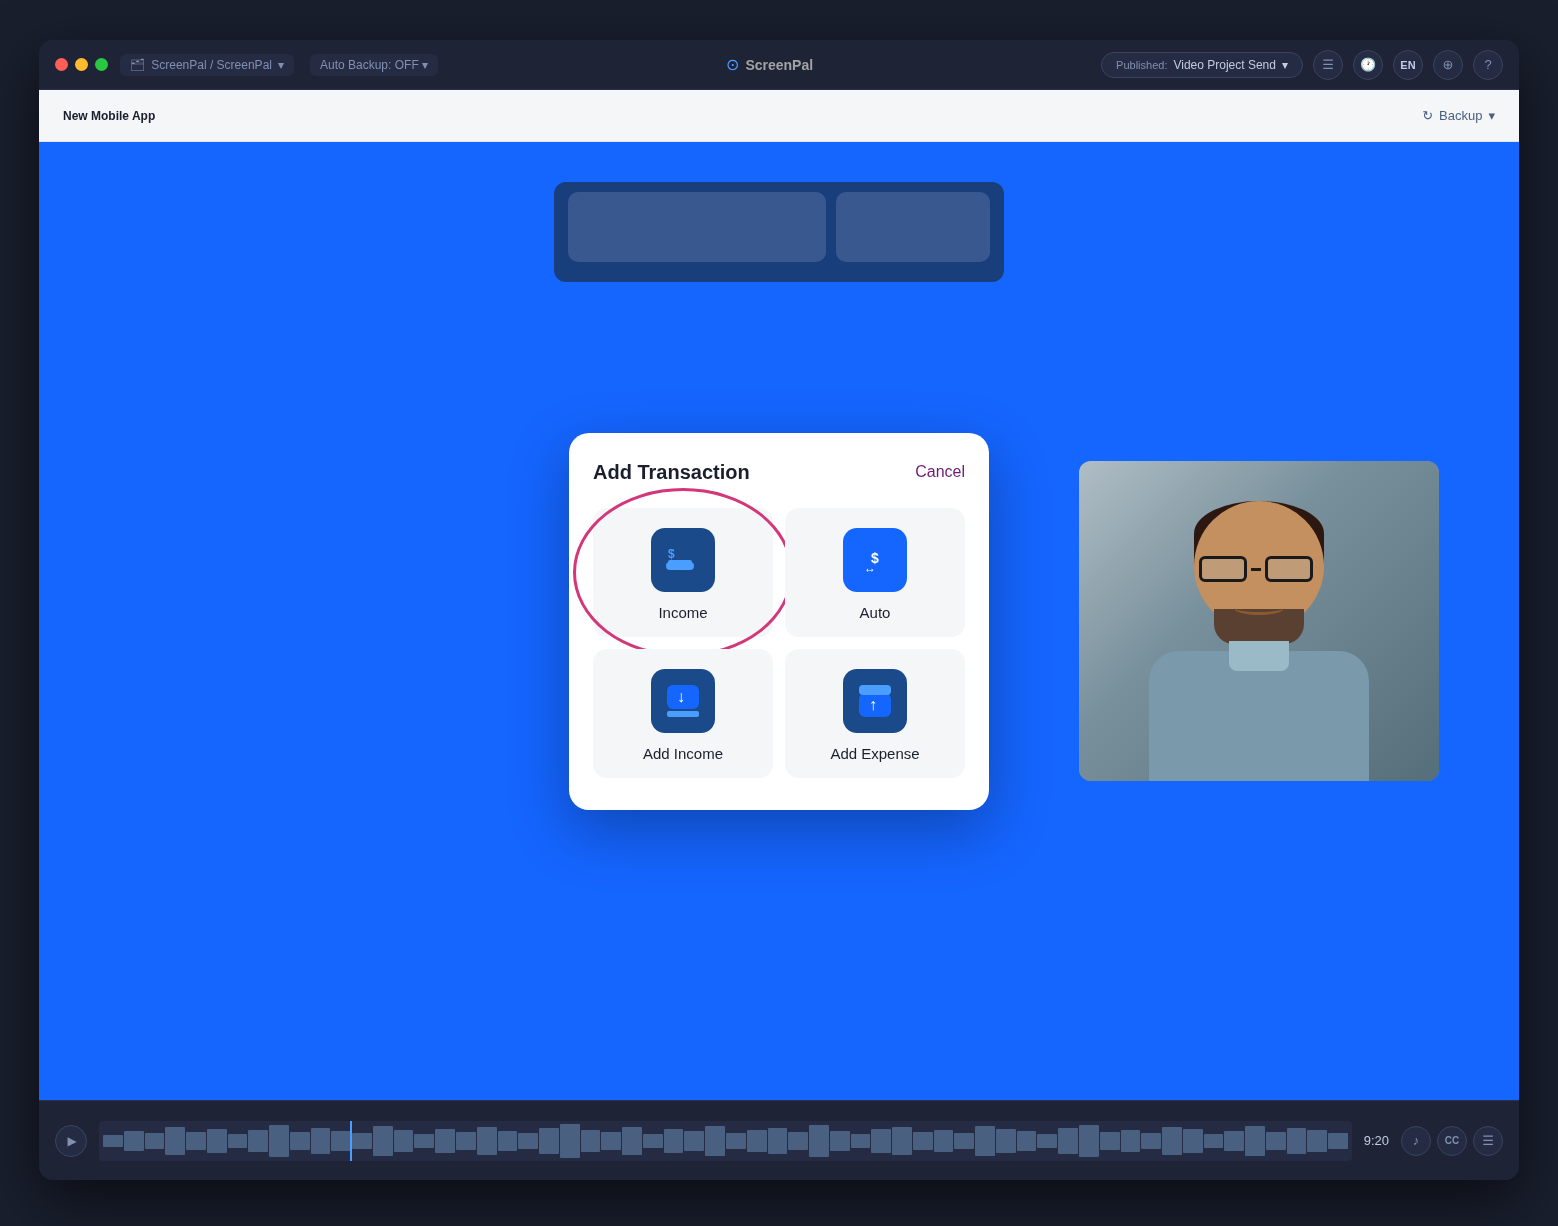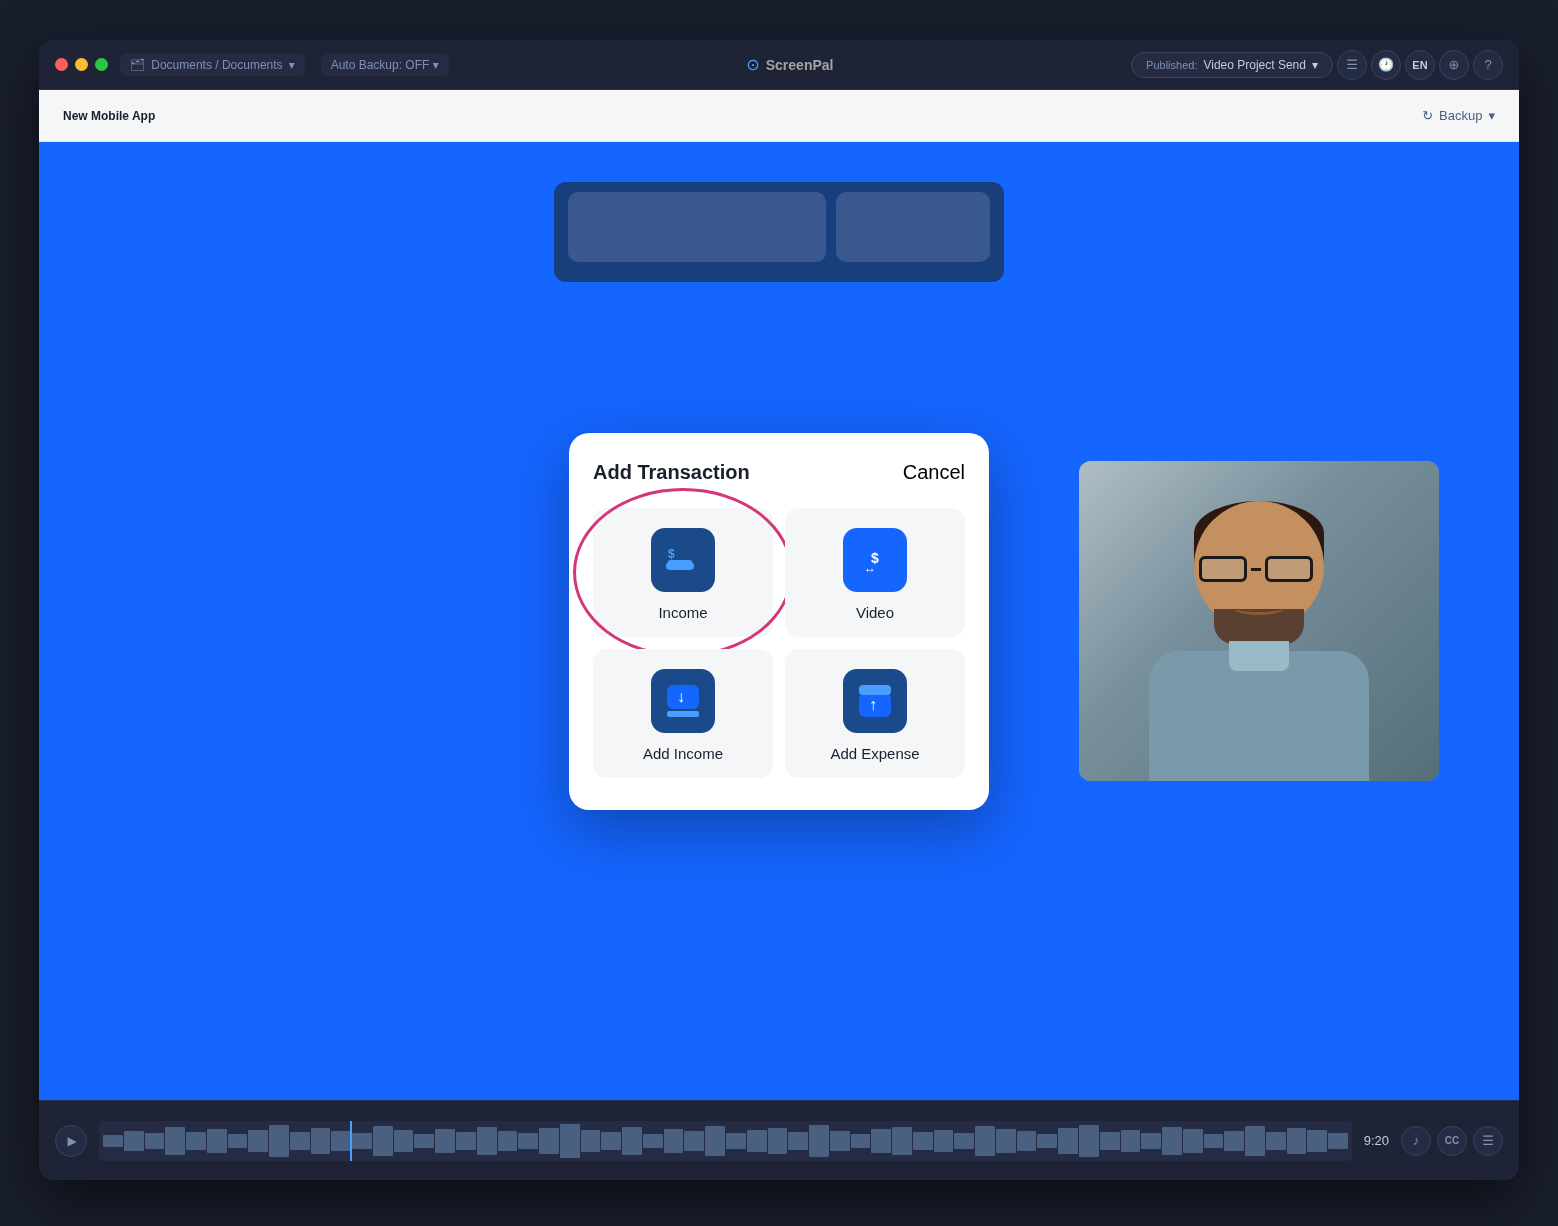--- a/index.html
+++ b/index.html
@@ -78,21 +78,21 @@
     }
     .screenpal-logo {
       color: #a3a3a3;
       font-size: 14px;
       font-weight: 600;
     }
 
     .titlebar-right {
       display: flex;
       align-items: center;
-      gap: 4px;
+      gap: 10px;
     }
     .published-btn {
       background: #252b42;
       border: 1px solid #3a4460;
       border-radius: 20px;
       color: #c0cce0;
       font-size: 12px;
       padding: 5px 14px;
       display: flex;
       align-items: center;
@@ -158,22 +158,22 @@
       justify-content: space-between;
       align-items: center;
       margin-bottom: 24px;
     }
     .modal-title {
       font-size: 20px;
       font-weight: 600;
       color: #1a1f2e;
     }
     .modal-cancel {
-      color: #000000;
-      font-size: 20px;
+      color: #701a75;
+      font-size: 16px;
       cursor: pointer;
     }
 
     .transaction-grid {
       display: grid;
       grid-template-columns: 1fr 1fr;
       gap: 12px;
     }
     .transaction-item {
       background: #f5f6f8;
@@ -314,21 +314,21 @@
   <div class="titlebar">
     <div class="traffic-lights">
       <div class="traffic-light tl-red"></div>
       <div class="traffic-light tl-yellow"></div>
       <div class="traffic-light tl-green"></div>
     </div>
 
     <div class="titlebar-left">
       <div class="folder-path">
         <span>🗂</span>
-        <span>Documents / Documents</span>
+        <span>ScreenPal / ScreenPal</span>
         <span>▾</span>
       </div>
       <div class="auto-backup">
         <span>Auto Backup: OFF</span>
         <span>▾</span>
       </div>
     </div>
 
     <div class="titlebar-center">
       <span style="color:#4a9eff; font-size:16px;">⊙</span>
@@ -403,21 +403,21 @@
             </div>
 
             <div class="transaction-item">
               <div class="transaction-icon-wrap light-blue">
                 <svg width="38" height="32" viewBox="0 0 38 32" fill="none">
                   <rect x="10" y="6" width="18" height="18" rx="4" fill="#1565ff"></rect>
                   <text x="15" y="19" font-size="14" fill="white" font-weight="bold">$</text>
                   <text x="8" y="28" font-size="12" fill="white">↔</text>
                 </svg>
               </div>
-              <span class="transaction-label">Video</span>
+              <span class="transaction-label">Auto</span>
             </div>
 
             <div class="transaction-item">
               <div class="transaction-icon-wrap light-blue" style="background:#1a4a8a; position:relative;">
                 <svg width="44" height="44" viewBox="0 0 44 44" fill="none">
                   <rect x="6" y="6" width="32" height="24" rx="6" fill="#1565ff"></rect>
                   <text x="16" y="23" font-size="16" fill="white">↓</text>
                   <rect x="6" y="32" width="32" height="6" rx="2" fill="#4a9eff"></rect>
                 </svg>
               </div>

